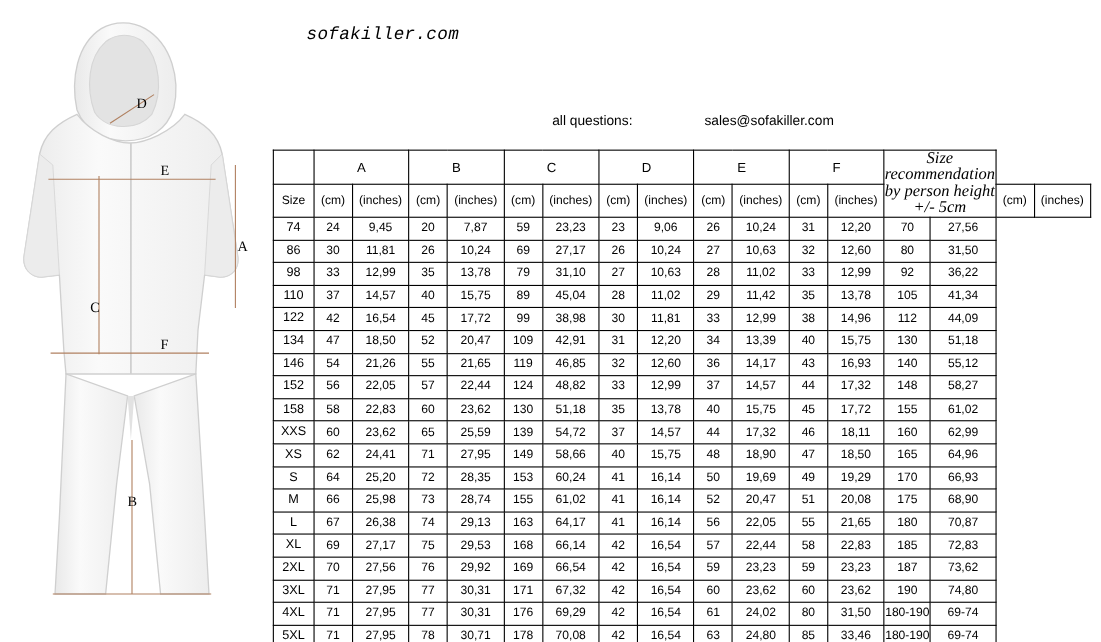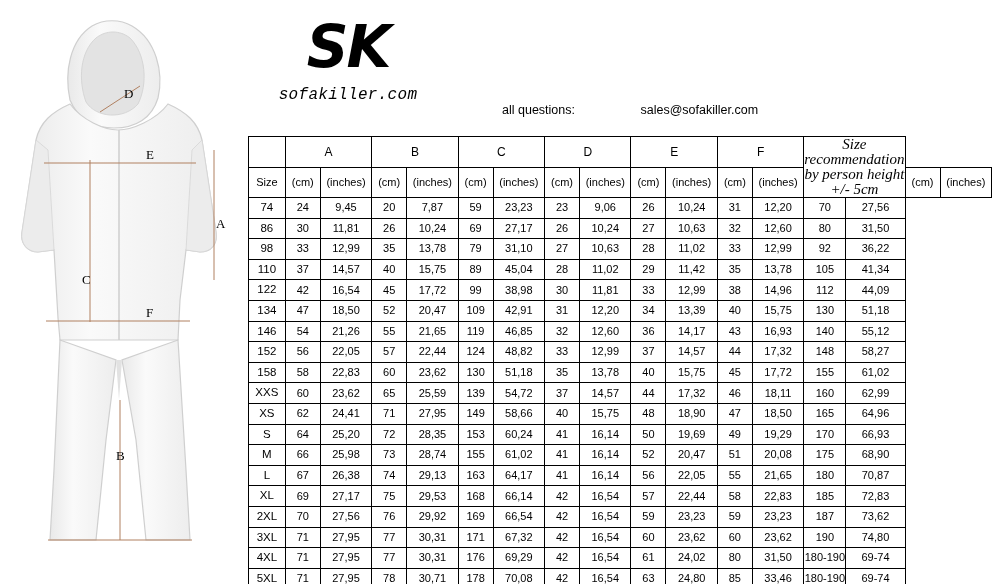--- a/index.html
+++ b/index.html
@@ -153,21 +153,20 @@
     <text class="dim-letter" x="216" y="228">A</text>
 
     <line x1="120" y1="400" x2="120" y2="540" stroke="#b08060" stroke-width="1"></line>
     <text class="dim-letter" x="116" y="460">B</text>
 
     <line x1="48" y1="540" x2="192" y2="540" stroke="#b08060" stroke-width="1"></line>
   </svg>
 </div>
 
 <div id="brand-block">
-  <div id="brand-mark">SK</div>
   <div id="brand-url">sofakiller.com</div>
 </div>
 
 <div id="contact-block">
   <span id="contact-label">all questions:</span>
   <span id="contact-email">sales@sofakiller.com</span>
 </div>
 
 <div id="size-table-wrap">
   <table id="size-table">

